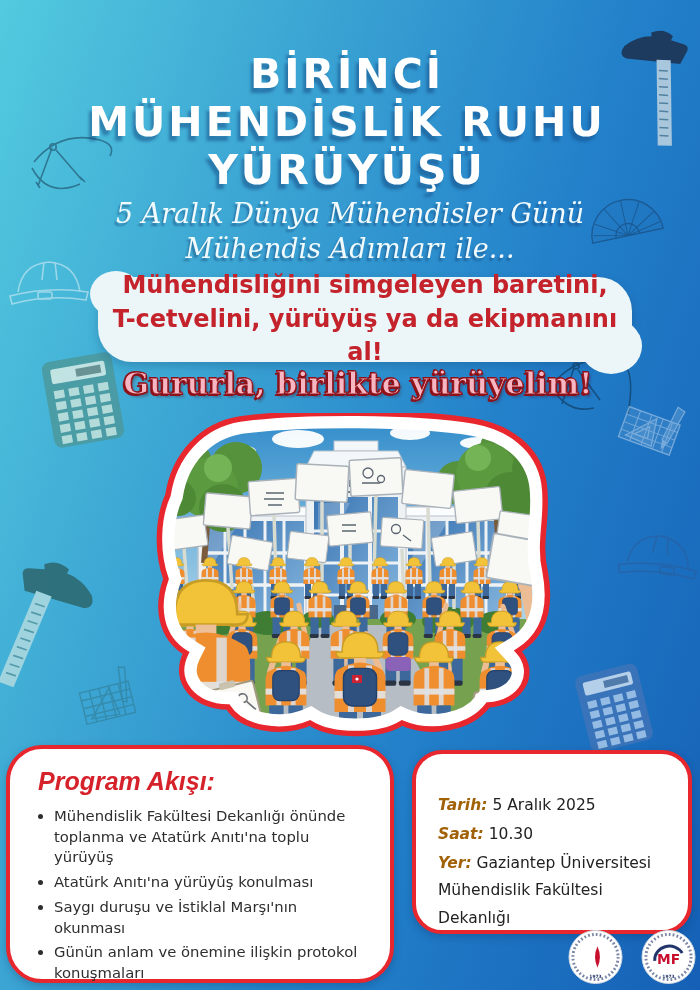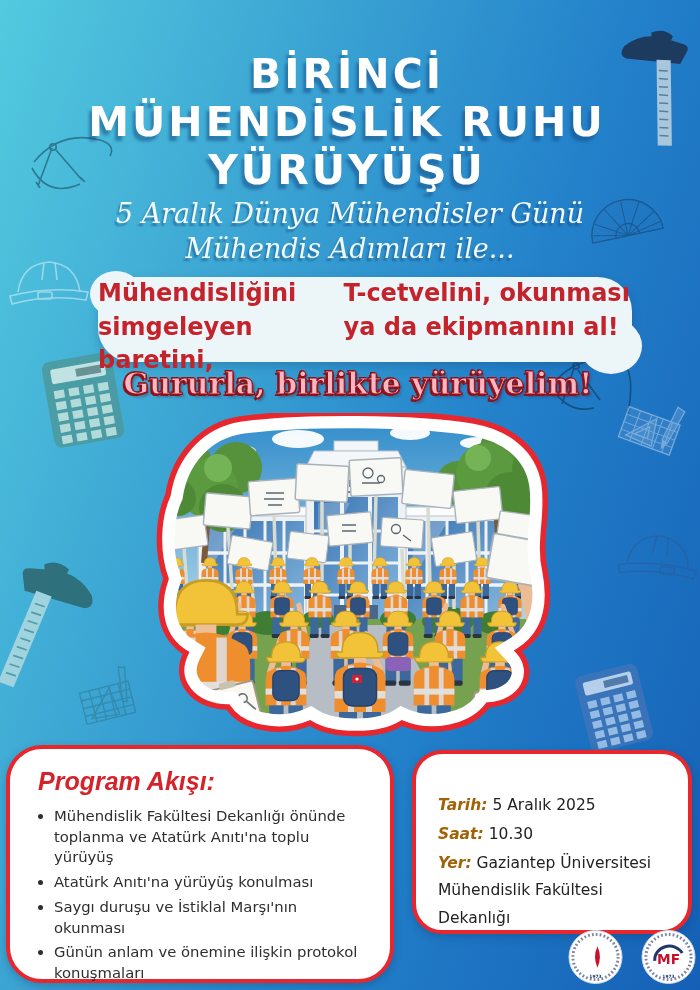--- a/index.html
+++ b/index.html
@@ -29,21 +29,21 @@
     position:absolute; left:98px; top:277px; width:534px; height:85px;
     background:#ecf5f8; border-radius:34px;
     box-shadow:0 4px 10px rgba(10,50,100,.25);
   }
   .callout::before{content:""; position:absolute; z-index:0; width:52px; height:46px; border-radius:50%;
     background:#ecf5f8; left:-8px; top:-6px;}
   .callout::after{content:""; position:absolute; z-index:0; width:62px; height:56px; border-radius:50%;
     background:#ecf5f8; right:-10px; bottom:-12px;}
   .callout .inner{
     position:relative; z-index:1; height:100%;
-    display:flex; flex-direction:row; justify-content:center; text-align:left;
+    display:flex; flex-direction:column; justify-content:center; text-align:center;
     font-weight:bold; font-size:24px; line-height:1.4; color:#c4232b;
   }
 
   .slogan{
     position:absolute; top:366px; left:8px; width:700px; text-align:center;
     font-family:"DejaVu Serif","Liberation Serif",serif; font-weight:bold;
     font-size:30px; color:#f8b6c2;
     -webkit-text-stroke:1px #8e1119;
     text-shadow:-2px 2px 0 #8e1119,1px 1px 0 #8e1119,-1px -1px 0 #8e1119,2px 3px 3px rgba(80,5,15,.4);
   }
@@ -223,21 +223,21 @@
   </h1>
 
   <div class="subtitle">
     <span>5 Aralık Dünya Mühendisler Günü</span>
     <span>Mühendis Adımları ile...</span>
   </div>
 
   <div class="callout">
     <div class="inner">
       <span>Mühendisliğini simgeleyen baretini,</span>
-      <span>T-cetvelini, okunması ya da ekipmanını al!</span>
+      <span>T-cetvelini, yürüyüş ya da ekipmanını al!</span>
     </div>
   </div>
 
   <div class="slogan">Gururla, birlikte yürüyelim!</div>
 
   <div class="illustration">
     <svg width="416" height="326" viewBox="0 0 416 326">
       <defs>
         <clipPath id="bl">
             <path d="M92 6 C150 -2 268 -2 326 8 C360 14 390 34 396 70 C401 102 390 128 397 158 C404 194 396 222 370 238 C390 260 374 290 340 292 C322 316 282 322 254 310 C232 324 184 324 162 310 C134 322 94 316 80 294 C46 294 24 268 38 240 C12 224 8 194 18 166 C8 138 10 104 20 82 C26 42 54 12 92 6 Z"></path>

